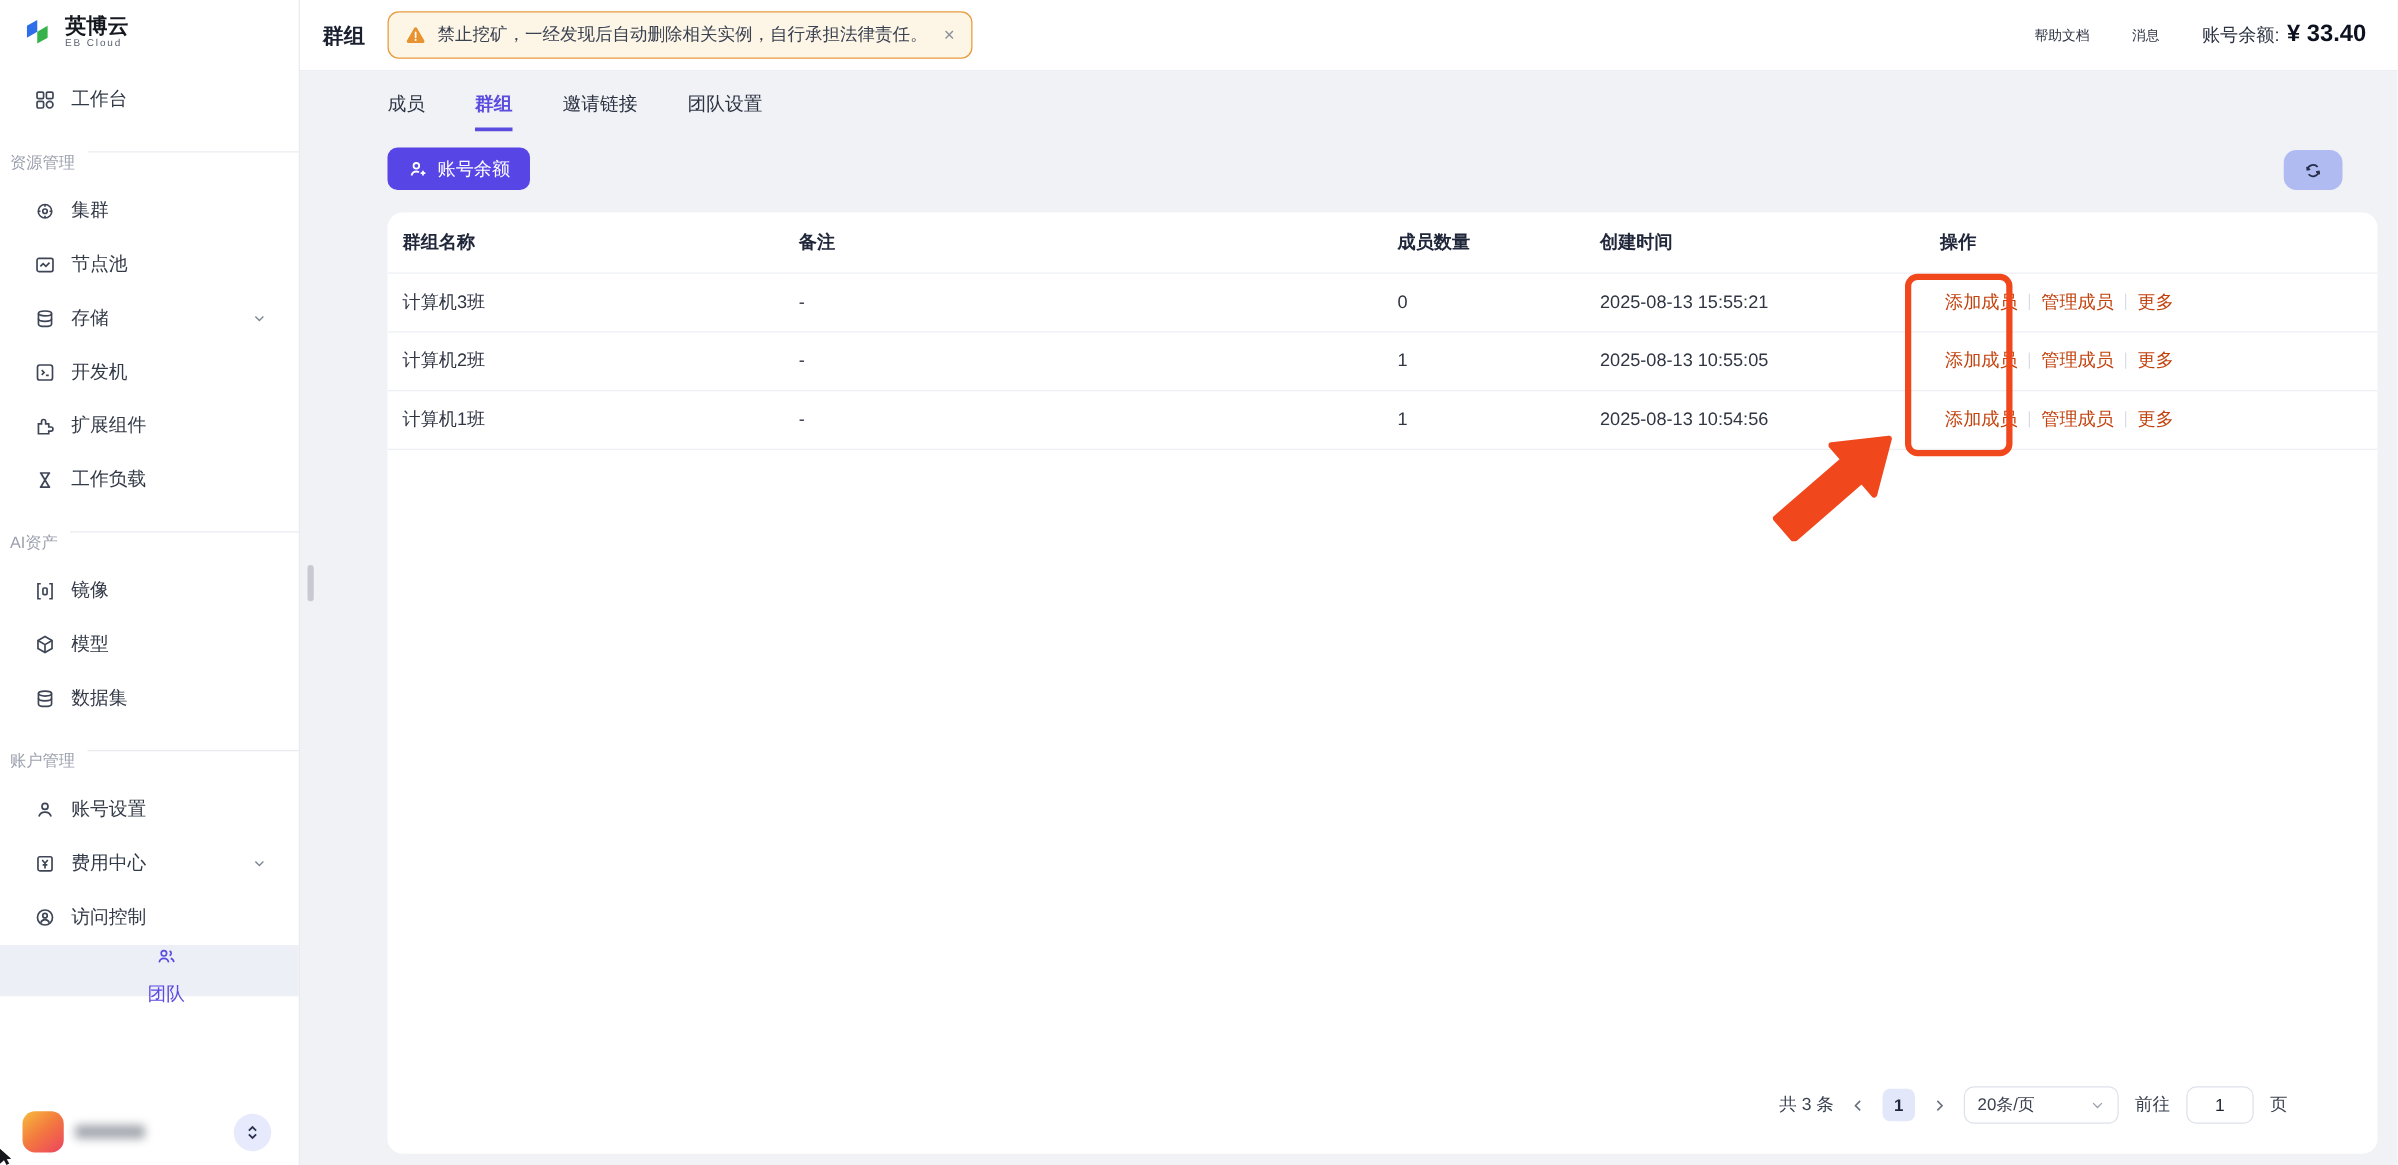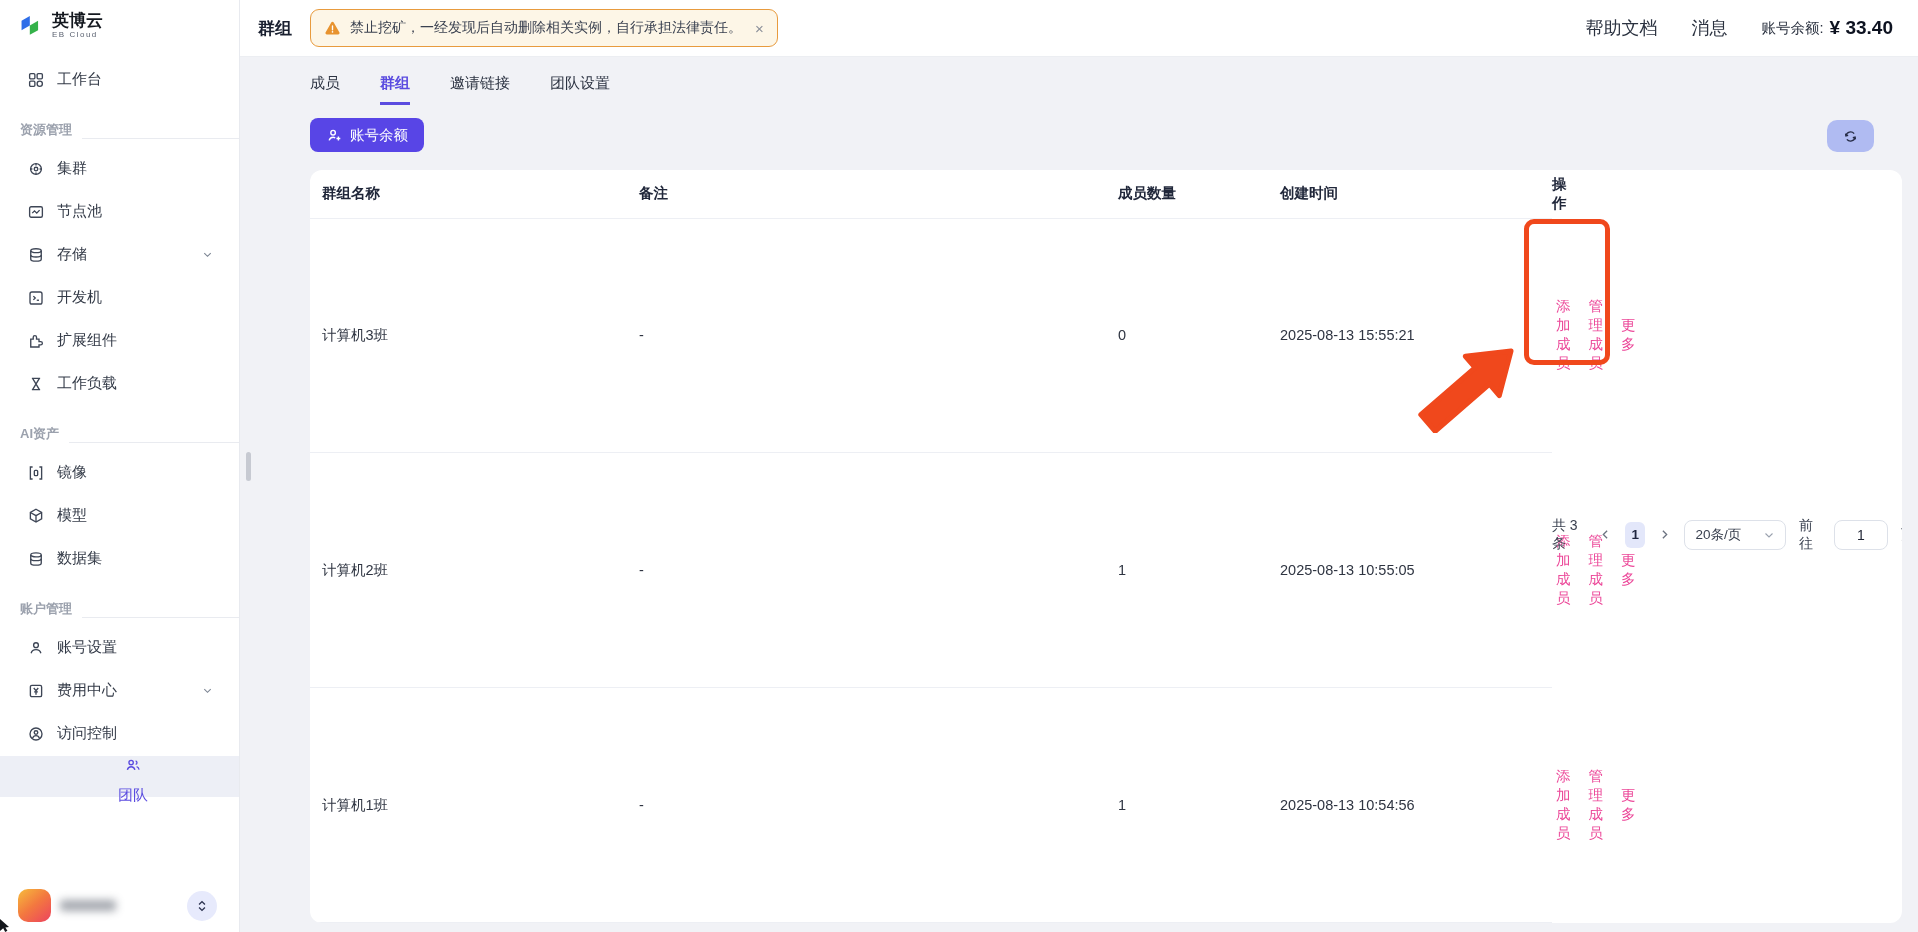--- a/index.html
+++ b/index.html
@@ -13,56 +13,56 @@
   .logo-text .cn { font-size:17px; font-weight:700; color:#14181f; line-height:18px; }
   .logo-text .en { font-size:8px; letter-spacing:1.5px; color:#5a6170; }
   .nav { padding-top:20px; }
   .nav-item { height:41px; margin-bottom:2px; display:flex; align-items:center; gap:12px; padding-left:27px; font-size:15px; color:#333a47; cursor:pointer; }
   .nav-item .ic { width:18px; height:18px; color:#3e4656; flex:0 0 auto; }
   .nav-item .chev { margin-left:auto; margin-right:26px; color:#7d8694; }
   .nav-item.active { background:#edeff6; color:#5b4ce0;flex-direction:column; }
   .nav-item.active .ic { color:#5b4ce0; }
   .nav-item.active .chev { color:#3a4150; }
   .nav-section { margin-top:21px; }
-  .sec-label { display:flex; align-items:flex-end; gap:10px; padding-left:20px; margin-bottom:9px;font-weight:bold; }
+  .sec-label { display:flex; align-items:flex-start; gap:10px; padding-left:8px; margin-bottom:9px; }
   .sec-label span { font-size:13px; color:#9ba1ad; white-space:nowrap; }
   .sec-label i { flex:1; height:1px; background:#e9ebf0; margin-right:0; }
   .user-row { position:absolute; left:0; bottom:10px; width:100%; display:flex; align-items:center; padding:0 22px 0 18px; }
   .avatar { width:33px; height:33px; border-radius:10px; background:linear-gradient(140deg,#f6b13d 8%,#f3793f 48%,#ee4f58 88%); }
   .blur-name { width:56px; height:11px; margin-left:9px; background:#49505e; opacity:.5; filter:blur(4px); border-radius:3px; }
   .switch-btn { margin-left:auto; width:30px; height:30px; border-radius:50%; background:#e7eafc; display:flex; align-items:center; justify-content:center; color:#2c3350; cursor:pointer; }
   .scroll-pill { position:absolute; left:246px; top:452px; width:5px; height:29px; background:#c7cad2; border-radius:3px; z-index:6; }
 
   
   .navbar { position:absolute; left:240px; top:0; width:1678px; height:57px; background:#fff; border-bottom:1px solid #eceef2; display:flex; align-items:center; padding:0 25px 0 18px; }
   .page-title { font-size:17px; font-weight:700; color:#1a2030; margin-right:18px; }
   .banner { height:38px; display:inline-flex; align-items:center; gap:9px; padding:0 13px; background:#fdf6e7; border:1.5px solid #e89b3e; border-radius:9px; font-size:14px; color:#3a4150; }
   .banner .close { color:#8a8f99; font-size:15px; margin-left:4px; cursor:pointer; line-height:1; }
   .nav-right { margin-left:auto; display:flex; align-items:center; gap:34px; }
-  .nav-link { font-size:18px; color:#2b3240; cursor:pointer; }
+  .nav-link { font-size:11px; color:#2b3240; cursor:pointer; }
   .balance { display:flex; align-items:center; gap:6px; }
   .balance .lbl { font-size:14.5px; color:#2b3240; }
   .balance .val { font-size:19px; font-weight:800; color:#0d1220; }
 
   
   .content { position:absolute; left:254px; top:57px; width:1678px; height:875px; padding:0 30px 0 56px; display:flex; flex-direction:column; }
   .tabs { height:48px; display:flex; gap:40px; align-items:flex-end; }
   .tab { font-size:15px; color:#2c3342; padding-bottom:9px; border-bottom:3px solid transparent; cursor:pointer; }
   .tab.active { color:#5b4ce0; font-weight:700; border-bottom-color:#5b4ce0; }
   .toolbar { height:47px; display:flex; align-items:flex-end; justify-content:space-between; }
   .btn-primary { height:34px; display:inline-flex; align-items:center; gap:7px; padding:0 16px; background:#5845e6; color:#fff; font-size:14.5px; border:none; border-radius:8px; cursor:pointer; }
   .btn-refresh { width:47px; height:32px; margin-right:28px; background:#b0bbf2; border:none; border-radius:10px; display:flex; align-items:center; justify-content:center; color:#262c47; cursor:pointer; }
-  .card { flex:1; margin-top:18px; margin-bottom:9px; background:#fff; border-radius:12px; display:flex; flex-direction:row; overflow:hidden; }
+  .card { flex:1; margin-top:18px; margin-bottom:9px; background:#fff; border-radius:12px; display:flex; flex-direction:column; overflow:hidden; }
   table { border-collapse:collapse; table-layout:fixed; width:100%; }
   col.c1{width:329px} col.c2{width:479px} col.c3{width:162px} col.c4{width:272px}
   th { text-align:left; font-size:14.5px; font-weight:700; color:#20273a; height:48px; border-bottom:1px solid #edeff4; }
   td { font-size:14.5px; color:#2f3542; height:47px; border-bottom:1px solid #edeff4; }
   th:first-child, td:first-child { padding-left:12px; }
   .actions { display:flex; align-items:center; gap:9px; padding-left:4px; }
-  .actions a { color:#ec4899; text-decoration:none; cursor:pointer; }
+  .actions a { color:#c2410c; text-decoration:none; cursor:pointer; }
   .vsep { width:1px; height:13px; background:#d8dcec; }
   .spacer { flex:1; }
   .pagination { display:flex; align-items:center; justify-content:flex-end; gap:13px; padding-right:72px; margin-bottom:24px; font-size:14px; color:#3a4150; }
   .pg-chev { color:#6b7280; cursor:pointer; display:flex; }
   .pg-num { width:26px; height:26px; background:#e3e7fa; border-radius:6px; display:flex; align-items:center; justify-content:center; font-size:13.5px; font-weight:700; color:#1f2640; cursor:pointer; }
   .pg-select { width:124px; height:30px; border:1px solid #dde1e9; border-radius:8px; background:#fff; display:flex; align-items:center; padding:0 10px; font-size:13.5px; color:#3a4150; cursor:pointer; }
   .pg-select .chev { margin-left:auto; color:#9aa1ae; display:flex; }
   .pg-input { width:54px; height:30px; border:1px solid #dde1e9; border-radius:8px; text-align:center; font-size:14px; color:#1f2433; font-family:inherit; }
 
   

